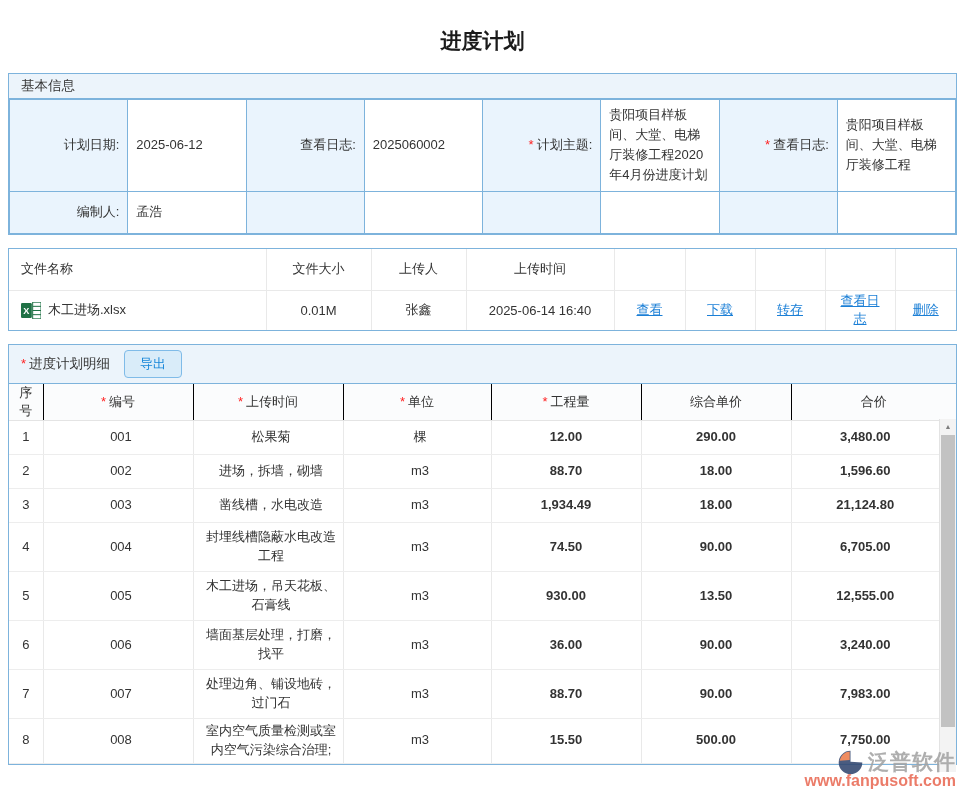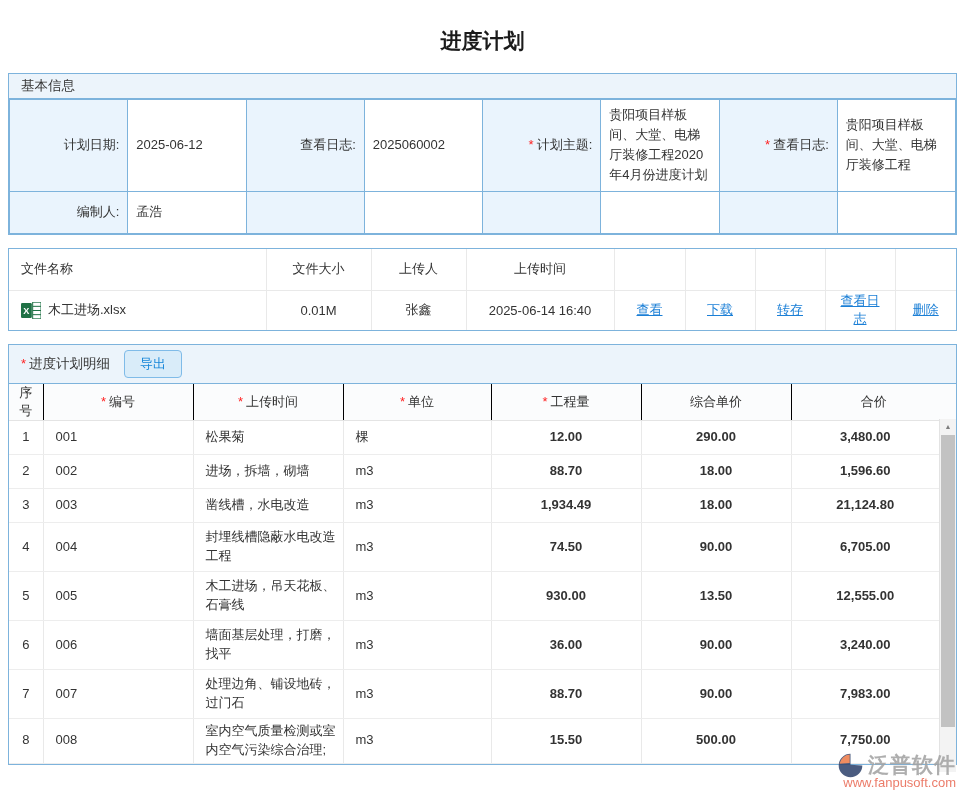--- a/index.html
+++ b/index.html
@@ -36,41 +36,41 @@
     font-size: 13px; padding: 4px 15px; border-radius: 4px; cursor: pointer;
     font-family: inherit; }
   .detail-body { position: relative; }
   table.dtable { border-collapse: collapse; table-layout: fixed; font-size: 13px; color: #333; }
   table.dhead { width: 100%; background: #fbfcfd; }
   table.dhead td { border-bottom: 1px solid #e4e4e4; border-left: 1px solid #000000;
     text-align: center; height: 34px; padding: 0 4px; }
   table.dhead td:first-child { border-left: none; }
   table.dbody { width: calc(100% - 17px); }
   table.dbody td { border-bottom: 1px solid #ededed; border-left: 1px solid #e9e9e9;
-    padding: 3px 6px; line-height: 1.45; word-break: break-all; }
+    padding: 3px 6px; line-height: 1.45; word-break: break-all; text-align: center; }
   table.dbody td:first-child { border-left: none; text-align: center; }
   td.c { text-align: center; font-weight: bold; }
   td.l { text-align: left; padding-left: 12px !important; }
   tr.rh34 { height: 34px; } tr.rh49 { height: 49px; } tr.rh40 { height: 40px; }
 
   
   .vscroll { position: absolute; top: 35px; right: 0; bottom: -8px; width: 17px;
     background: #f3f3f3; border-left: 1px solid #e3e3e3; cursor: pointer; }
   .vs-arrow { position: absolute; left: 0; width: 100%; height: 15px; text-align: center;
     font-size: 7px; color: #7d7d7d; line-height: 15px; }
   .vs-up { top: 0; }
   .vs-thumb { position: absolute; top: 16px; left: 1px; right: 1px; height: 292px;
     background: #c2c2c2; }
 
   
   .watermark { position: fixed; right: 9px; bottom: 1px; z-index: 9; opacity: 0.88;
     display: flex; flex-direction: column; align-items: flex-end; pointer-events: none; }
   .wm-top { display: flex; align-items: center; gap: 4px; }
   .wm-brand { font-size: 21px; font-weight: bold; color: #a3a3a3; letter-spacing: 1px; }
-  .wm-url { font-size: 13px; font-weight: normal; color: #e96a55; margin-top: -4px; }
+  .wm-url { font-size: 16px; font-weight: bold; color: #e96a55; margin-top: -4px; }
 </style>
 </head>
 <body>
 
 <h1 class="page-title">进度计划</h1>
 
 <div class="sec">
   <div class="sec-header">基本信息</div>
   <table class="form-table">
     <tbody>

